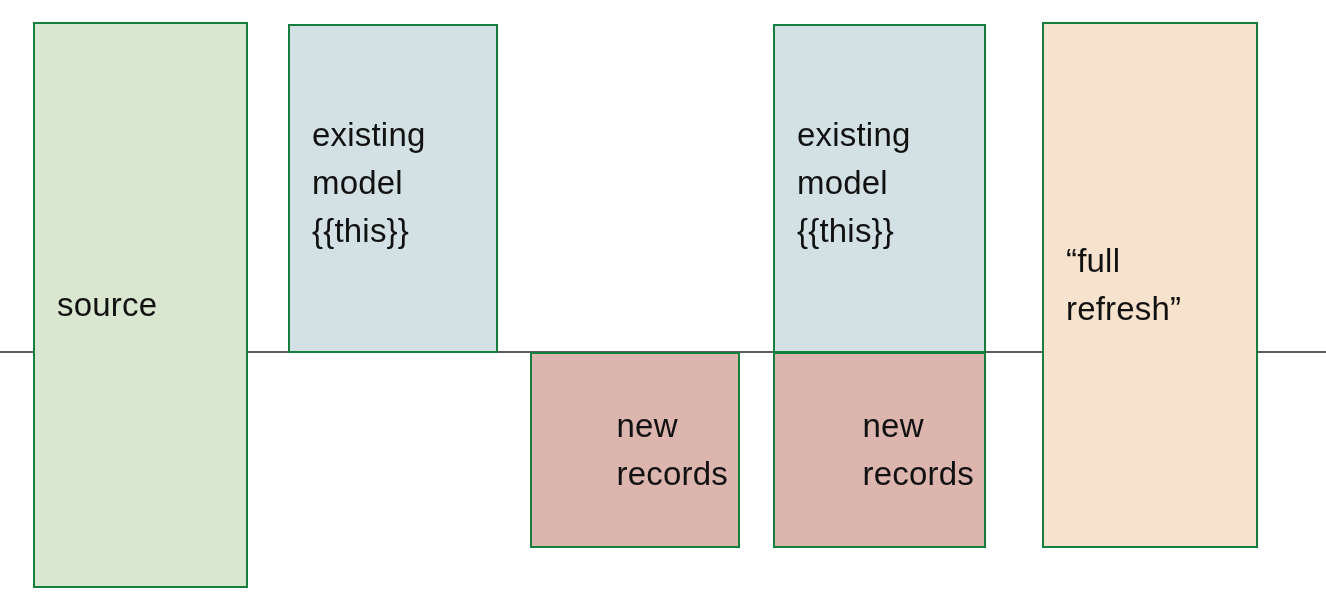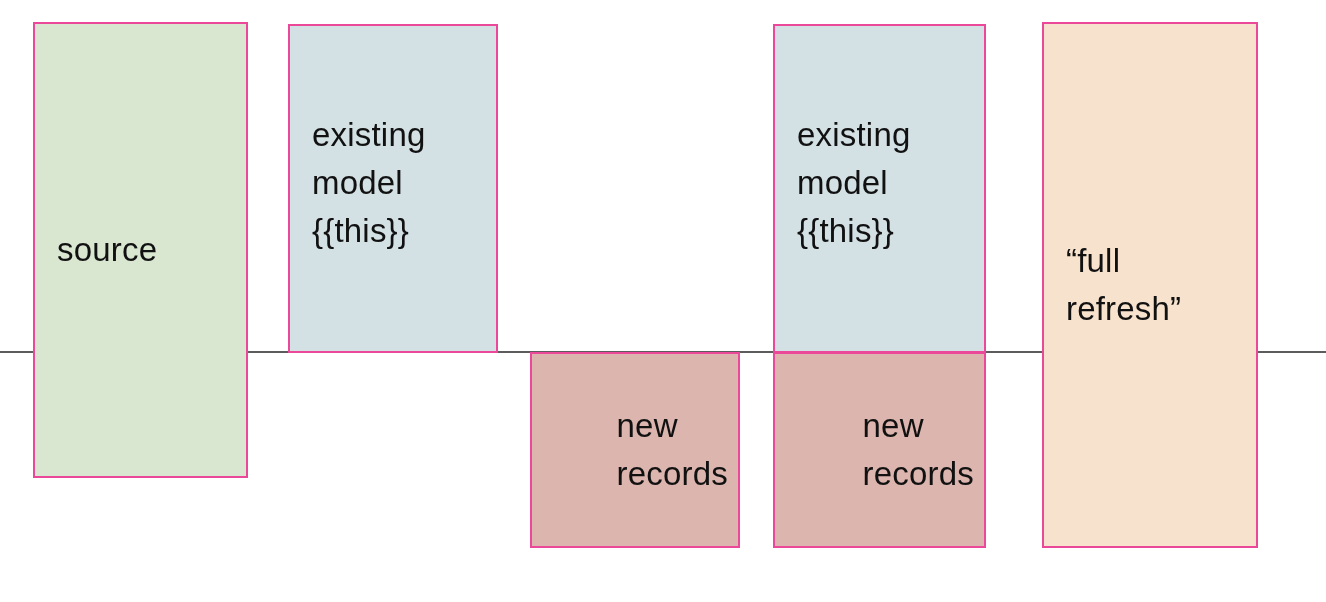--- a/index.html
+++ b/index.html
@@ -23,38 +23,38 @@
     left: 0;
     top: 351px;
     width: 1326px;
     height: 2px;
     background: #5c5c5c;
     z-index: 1;
   }
   .box {
     position: absolute;
     box-sizing: border-box;
-    border: 2px solid #ec4899;
+    border: 2px solid #15803d;
     display: flex;
     align-items: center;
     justify-content: flex-start;
     z-index: 2;
   }
   .box-label {
     color: #111111;
     font-size: 33px;
     line-height: 1.45;
     letter-spacing: 0.2px;
     padding-left: 22px;
     padding-right: 10px;
     white-space: pre-line;
     text-align: left;
   }
   
-  .box-source       { left: 33px;   top: 22px;  width: 215px; height: 456px; }
+  .box-source       { left: 33px;   top: 22px;  width: 215px; height: 566px; }
   .box-existing-1   { left: 288px;  top: 24px;  width: 210px; height: 329px; }
   .box-new-1        { left: 530px;  top: 352px; width: 210px; height: 196px; }
   .box-existing-2   { left: 773px;  top: 24px;  width: 213px; height: 329px; }
   .box-new-2        { left: 773px;  top: 352px; width: 213px; height: 196px; }
   .box-full-refresh { left: 1042px; top: 22px;  width: 216px; height: 526px; z-index: 3; }
 
   
   .align-middle  { align-items: center; }
   .align-upper   { align-items: flex-start; }
   .pad-existing  { padding-top: 85px; }

